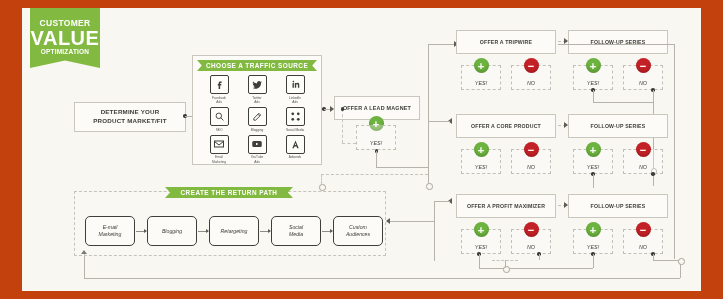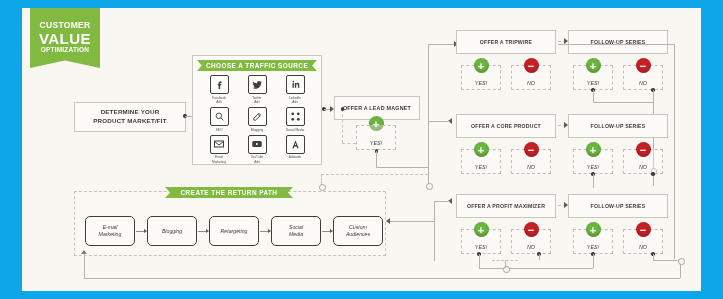--- a/index.html
+++ b/index.html
@@ -1,27 +1,27 @@
 <!DOCTYPE html>
 <html><head>
 <meta charset="utf-8">
 <style>
   html,body{margin:0;padding:0;background:#2f2f2f;}
   body{font-family:"Liberation Sans",sans-serif;}
-  #stage{position:relative;width:723px;height:299px;overflow:hidden;background:#0ea5e9;}
+  #stage{position:relative;width:723px;height:299px;overflow:hidden;background:#c2410c;}
   #canvas{position:absolute;left:22px;top:8px;width:679px;height:283px;background:#f8f7f1;overflow:hidden;}
   .abs{position:absolute;}
 
   
   #cvo-banner{left:8px;top:-2px;width:70px;height:62px;background:#82ba41;
     display:flex;flex-direction:column;align-items:center;justify-content:center;
     color:#fff;text-align:center;line-height:1;z-index:6;
     clip-path:polygon(0 0,100% 0,100% 100%,50% 88%,0 100%);}
   #cvo-banner .l1{font-size:8.5px;font-weight:bold;letter-spacing:.3px;}
-  #cvo-banner .l2{font-size:15px;font-weight:bold;letter-spacing:.5px;margin:1px 0;}
+  #cvo-banner .l2{font-size:20px;font-weight:bold;letter-spacing:.5px;margin:1px 0;}
   #cvo-banner .l3{font-size:6.5px;font-weight:bold;letter-spacing:.2px;}
 
   
   .ribbon{height:11px;background:#82ba41;color:#fff;font-size:6.4px;font-weight:bold;
     letter-spacing:.45px;display:flex;align-items:center;justify-content:center;
     clip-path:polygon(0 0,100% 0,96% 50%,100% 100%,0 100%,4% 50%);}
 
   
   .box{background:#fcfbf7;border:1px solid #c9c7bd;}
 

